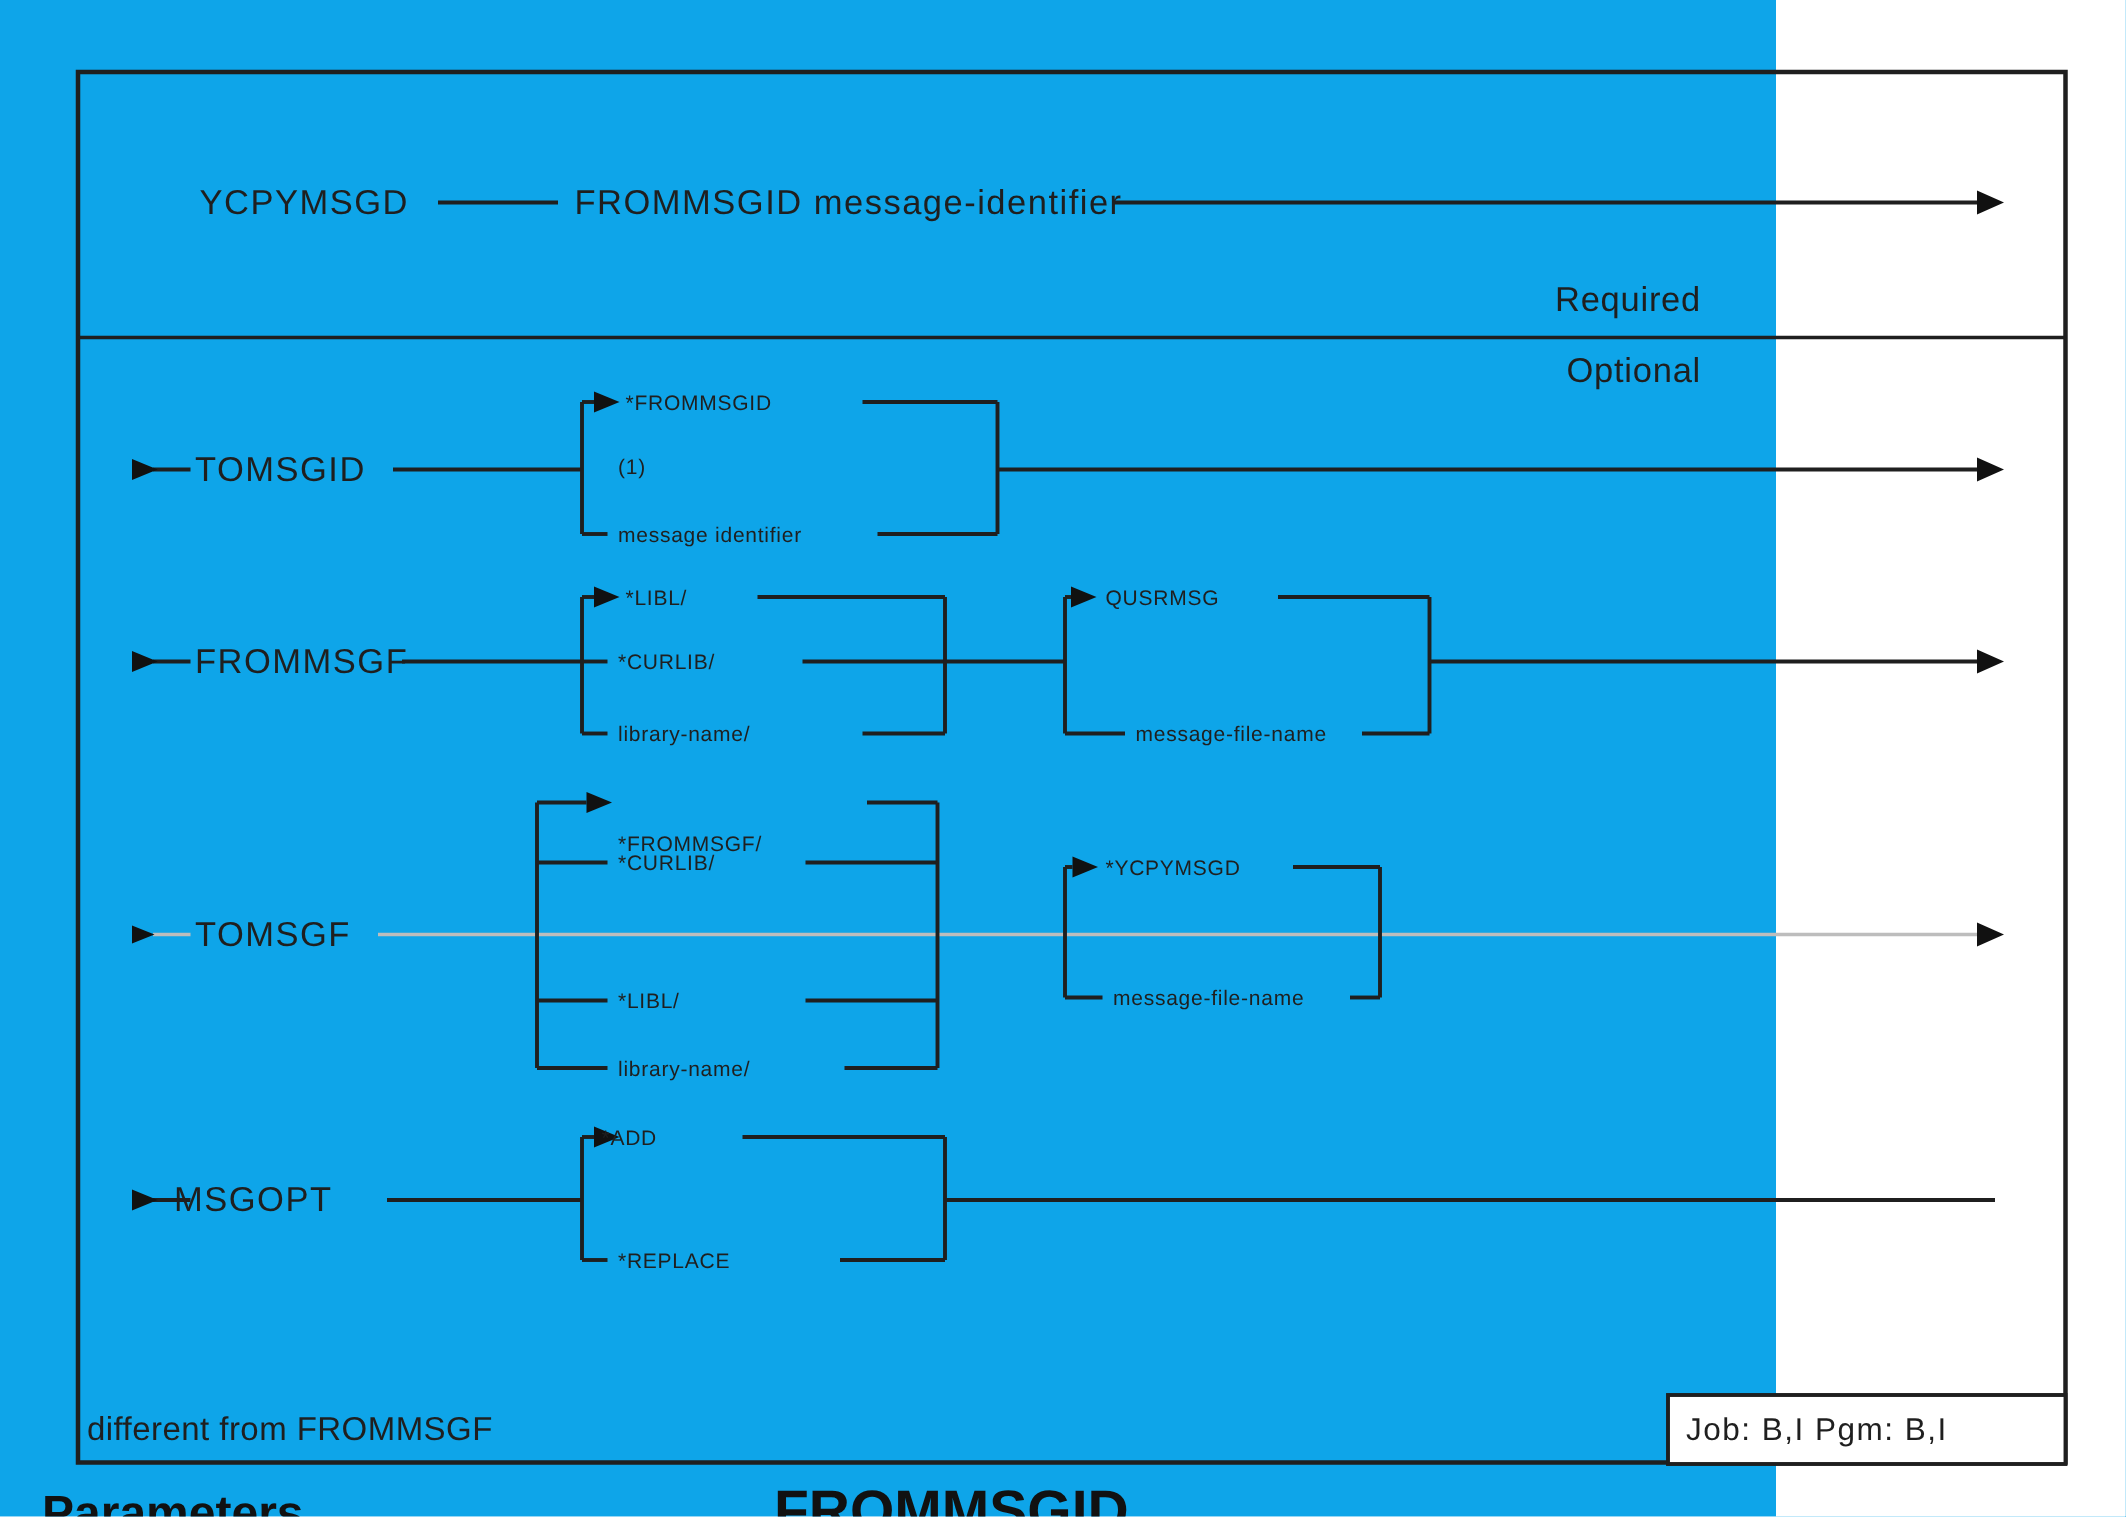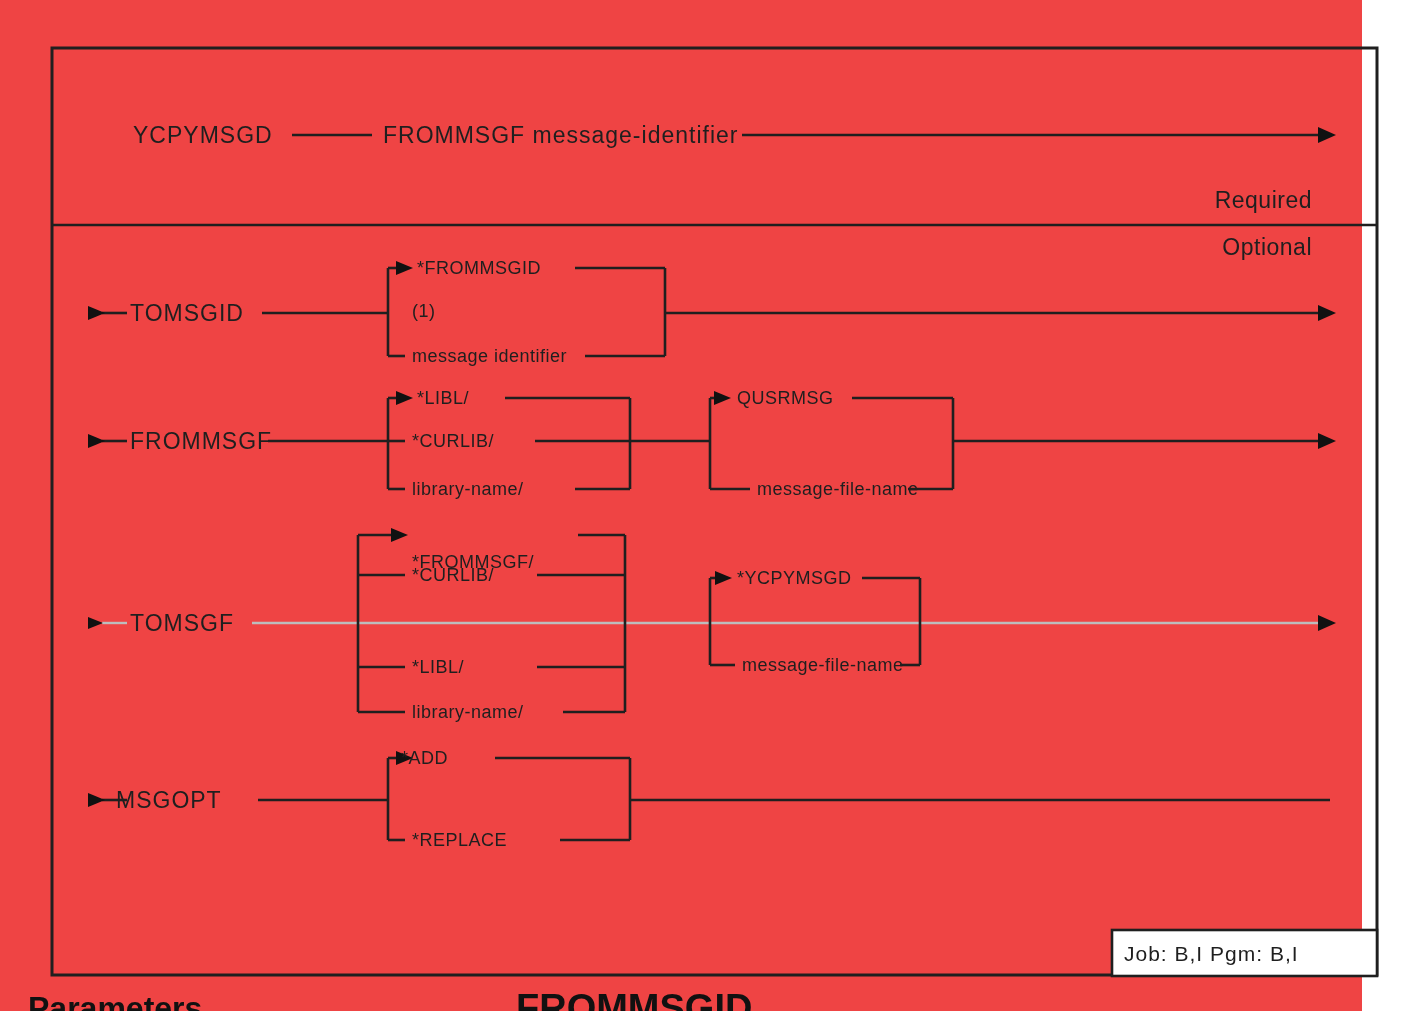--- a/index.html
+++ b/index.html
@@ -1,20 +1,20 @@
 <!DOCTYPE html>
 <html><head>
 <meta charset="utf-8">
 <style>
   html,body{margin:0;padding:0;background:#ffffff;}
   body{width:1417px;height:1011px;overflow:hidden;font-family:"Liberation Sans",sans-serif;}
-  #stage{position:relative;width:1362px;height:1011px;background:#ef4444;color:#1f1f1f;text-decoration:underline;}
+  #stage{position:relative;width:1184px;height:1011px;background:#0ea5e9;color:#1f1f1f;text-decoration:underline;}
   #rails{position:absolute;left:0;top:0;width:1417px;height:1011px;}
   .lbl{position:absolute;transform:translateY(-50%);white-space:nowrap;color:#1f1f1f;
-       font-size:18px;letter-spacing:0.5px;}
+       font-size:14px;letter-spacing:0.5px;}
   .kw{font-size:23px;letter-spacing:1px;}
   .sec{font-size:23px;text-align:right;}
   .foot{font-size:22px;letter-spacing:0.3px;}
   .jobtxt{font-size:21px;letter-spacing:1px;}
   .bigcut{position:absolute;transform:none;font-weight:bold;color:#111;}
 </style>
 </head>
 <body>
 
 <div id="stage">
@@ -107,21 +107,21 @@
       <line x1="630" y1="758" x2="630" y2="840"></line>
       <line x1="630" y1="800" x2="1330" y2="800"></line>
     </g>
     <polygon points="88,793 105,800 88,807" fill="#111"></polygon>
     <polygon points="396,751 413,758 396,765" fill="#111"></polygon>
 
     <rect x="1112" y="930" width="265" height="46" fill="#ffffff" stroke="#1f1f1f" stroke-width="2.6"></rect>
   </svg>
 
   <div class="lbl kw" style="left:133px;top:135px">YCPYMSGD</div>
-  <div class="lbl kw" style="left:383px;top:135px">FROMMSGF message-identifier</div>
+  <div class="lbl kw" style="left:383px;top:135px">FROMMSGID message-identifier</div>
 
   <div class="lbl sec" style="right:50px;left:auto;top:200px">Required</div>
   <div class="lbl sec" style="right:50px;left:auto;top:247px">Optional</div>
 
   <div class="lbl kw" style="left:130px;top:313px">TOMSGID</div>
   <div class="lbl" style="left:417px;top:268px">*FROMMSGID</div>
   <div class="lbl" style="left:412px;top:311px">(1)</div>
   <div class="lbl" style="left:412px;top:356px">message identifier</div>
 
   <div class="lbl kw" style="left:130px;top:441px">FROMMSGF</div>
@@ -136,19 +136,20 @@
   <div class="lbl" style="left:412px;top:575px">*CURLIB/</div>
   <div class="lbl" style="left:412px;top:667px">*LIBL/</div>
   <div class="lbl" style="left:412px;top:712px">library-name/</div>
   <div class="lbl" style="left:737px;top:578px">*YCPYMSGD</div>
   <div class="lbl" style="left:742px;top:665px">message-file-name</div>
 
   <div class="lbl kw" style="left:116px;top:800px">MSGOPT</div>
   <div class="lbl" style="left:401px;top:758px">*ADD</div>
   <div class="lbl" style="left:412px;top:840px">*REPLACE</div>
 
+  <div class="lbl foot" style="left:58px;top:953px">different from FROMMSGF</div>
 
   <div class="lbl jobtxt" style="left:1124px;top:954px">Job: B,I  Pgm: B,I</div>
 
   <div class="bigcut" style="left:28px;top:990px;font-size:32px">Parameters</div>
   <div class="bigcut" style="left:516px;top:987px;font-size:38px">FROMMSGID</div>
 
 </div>
 
 </body></html>

